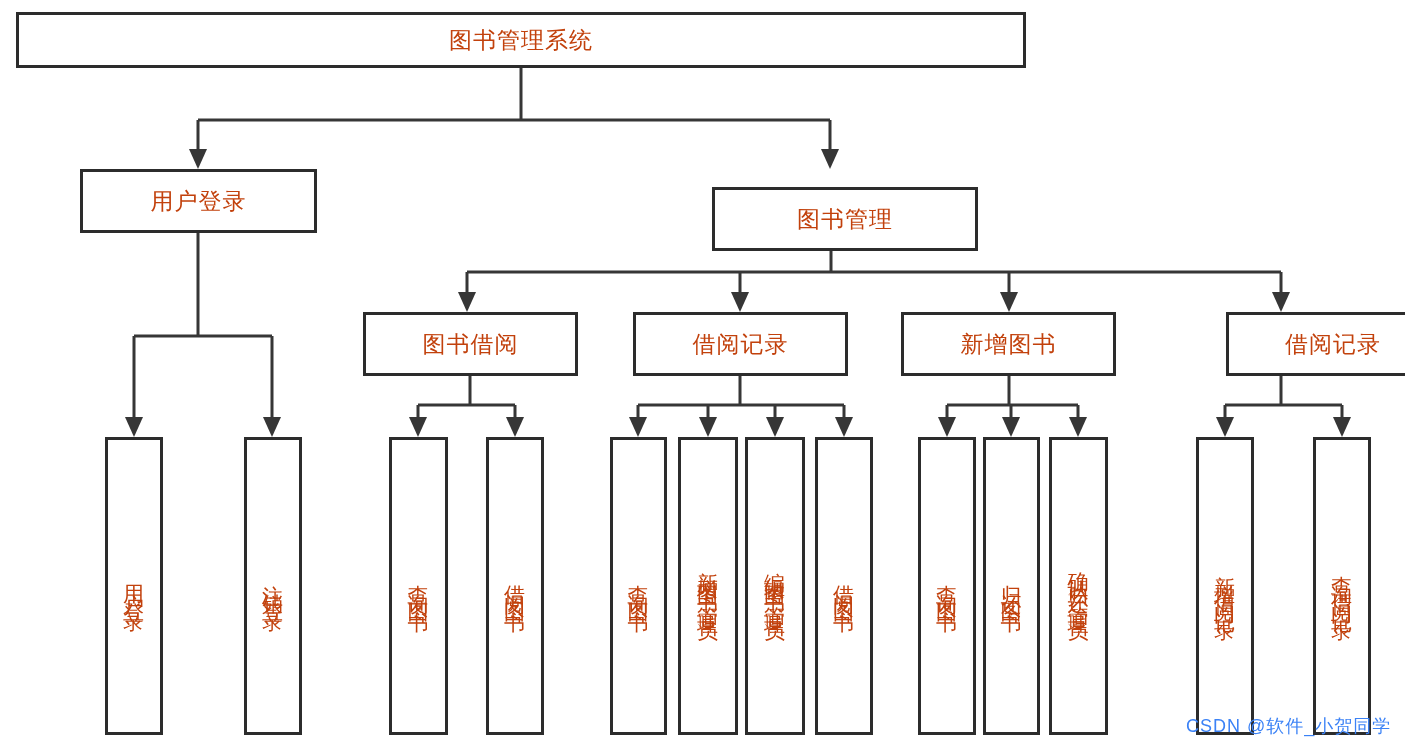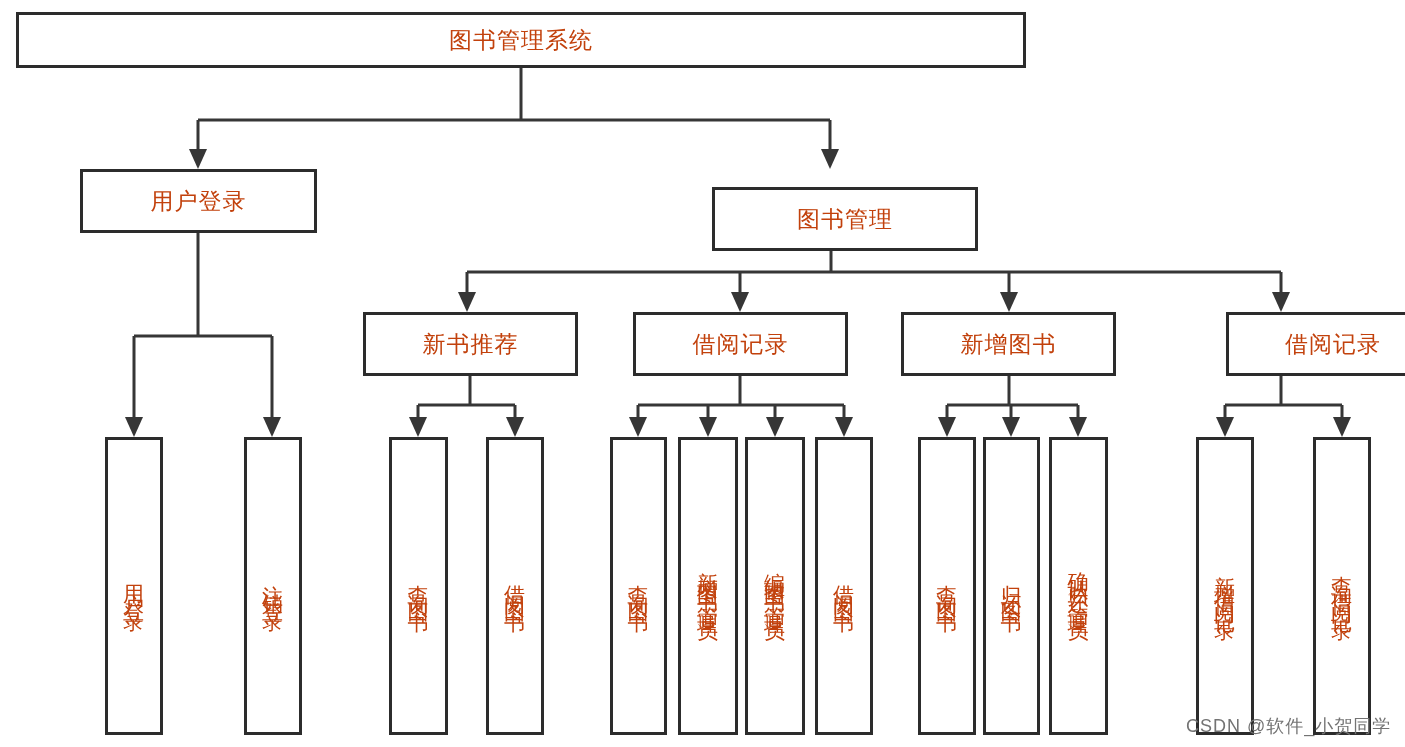--- a/index.html
+++ b/index.html
@@ -67,21 +67,21 @@
   .d1 { left: 918px;  width: 58px; }
   .d2 { left: 983px;  width: 57px; }
   .d3 { left: 1049px; width: 59px; }
   .e1 { left: 1196px; width: 58px; }
   .e2 { left: 1313px; width: 58px; }
   .watermark {
     position: absolute;
     left: 1186px;
     top: 714px;
     font-size: 18px;
-    color: #737373;
+    color: #3b82f6;
     letter-spacing: 1px;
     white-space: nowrap;
     z-index: 5;
   }
 </style>
 </head>
 <body>
 
 <div id="stage">
 
@@ -130,21 +130,21 @@
       <polygon points="1216,417 1234,417 1225,437"></polygon>
       <polygon points="1333,417 1351,417 1342,437"></polygon>
     </g>
   </svg>
 
   <div class="node hnode root">图书管理系统</div>
 
   <div class="node hnode lvl2a">用户登录</div>
   <div class="node hnode lvl2b">图书管理</div>
 
-  <div class="node hnode lvl3a">新书推荐</div>
+  <div class="node hnode lvl3a">图书借阅</div>
   <div class="node hnode lvl3b">借阅记录</div>
   <div class="node hnode lvl3c">新增图书</div>
   <div class="node hnode lvl3d">借阅记录</div>
 
   <div class="node leaf a1">
     <span class="vtext">用户登录</span>
   </div>
   <div class="node leaf a2">
     <span class="vtext">注销登录</span>
   </div>

